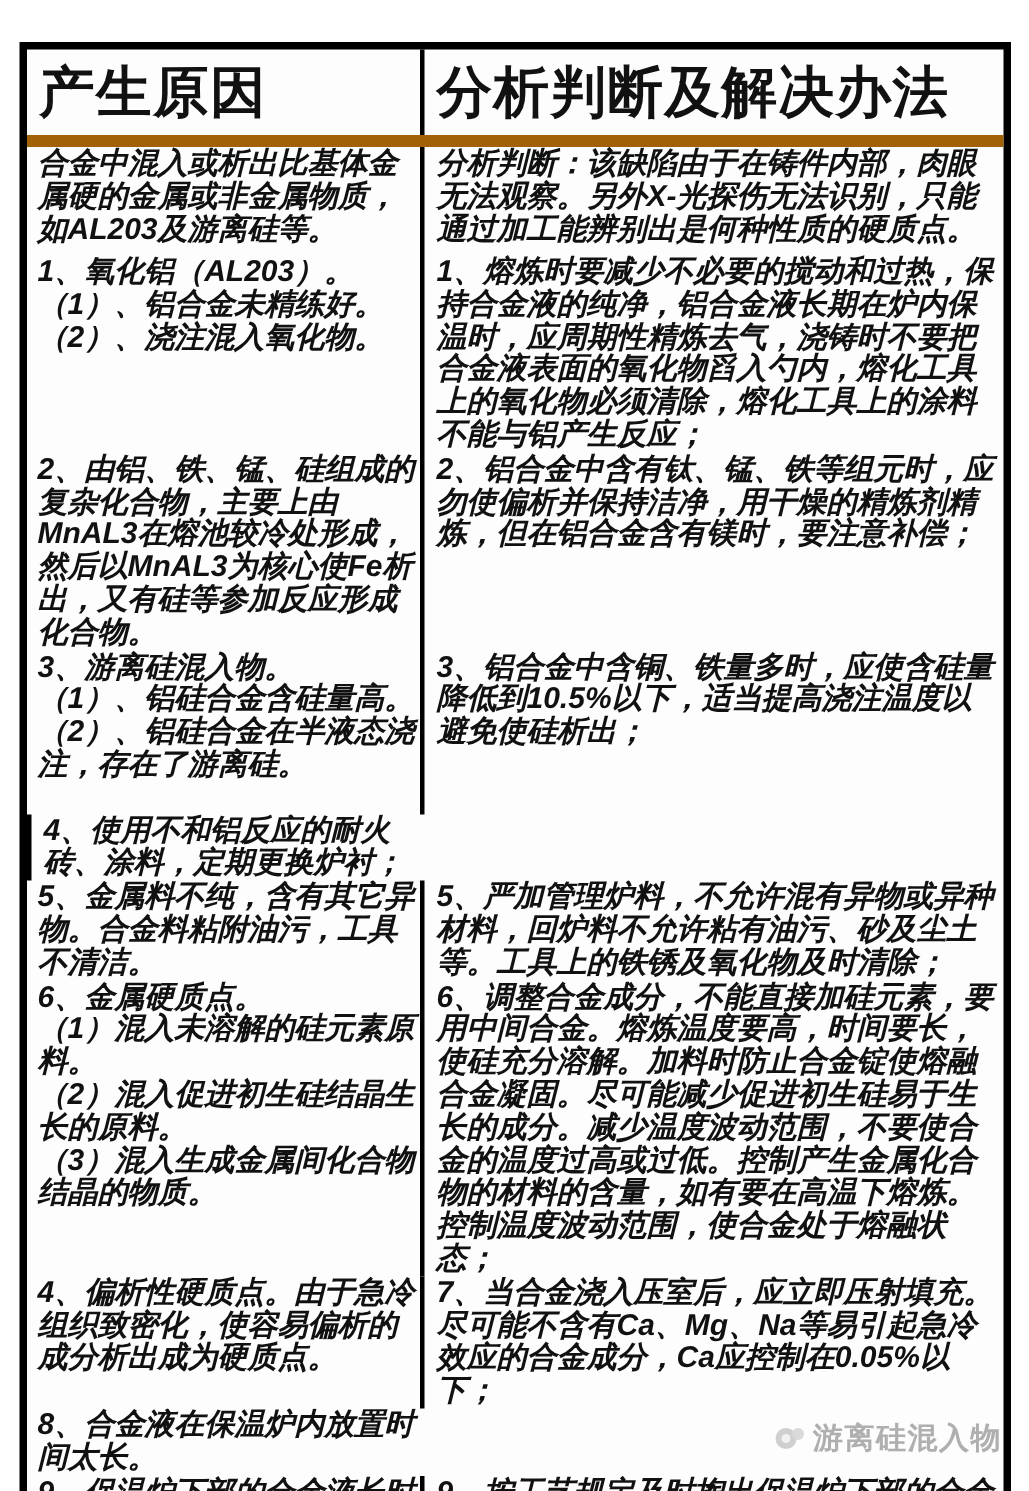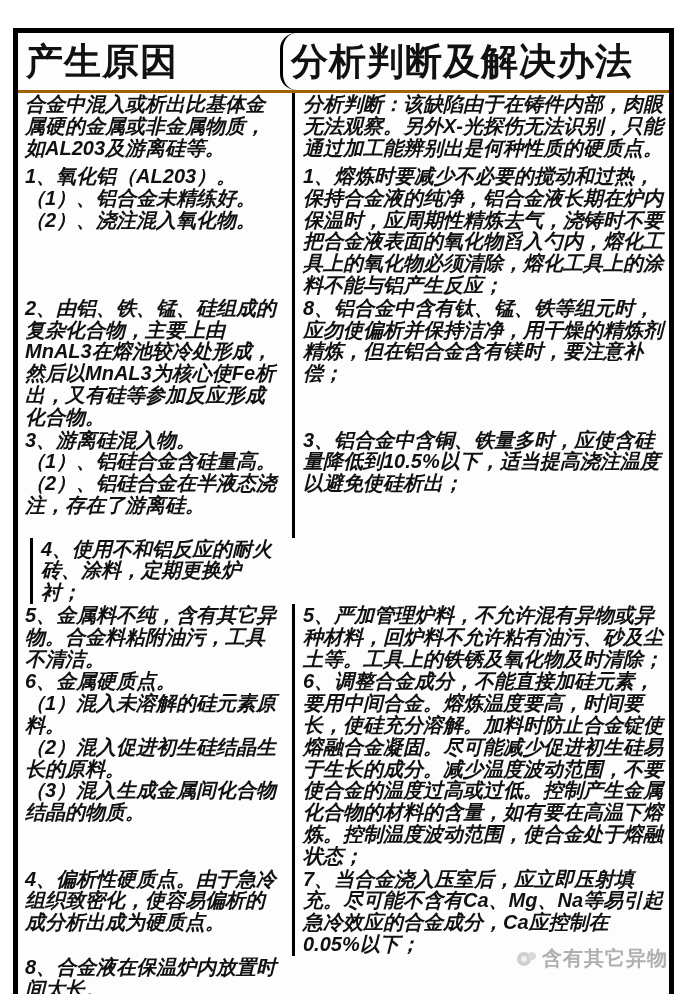--- a/index.html
+++ b/index.html
@@ -22,47 +22,47 @@
     width: 661px;
     box-sizing: border-box;
     border: 5px solid #000000;
     background: #fdfdfd;
     color: #111111;
     font-weight: bold;
   }
   .thead {
     display: grid;
     grid-template-columns: 262px 1fr;
-    border-bottom: 3px solid #a16207;
+    border-bottom: 8px solid #a16207;
   }
   .th {
     box-sizing: border-box;
     padding: 7px 6px 6px 8px;
     font-size: 37px;
     line-height: 44px;
     letter-spacing: 1px;
     white-space: nowrap;
     overflow: hidden;
   }
-  .th.right { border-left: 3px solid #000000; border-radius: 16px; }
+  .th.right { border-left: 3px solid #000000; }
   .row {
     display: grid;
     grid-template-columns: 262px 1fr;
   }
   .cell {
     box-sizing: border-box;
     font-size: 20px;
     line-height: 21.8px;
     white-space: pre-line;
     overflow: hidden;
     letter-spacing: 0;
     font-style: italic;
   }
   .cell.left  { padding: 1px 3px 0 7px; }
-  .cell.right { padding: 1px 5px 0 8px; border-left: 3px solid #000000; margin-left: 12px; }
+  .cell.right { padding: 1px 5px 0 8px; border-left: 3px solid #000000; }
   .watermark {
     position: absolute;
     right: 18px;
     bottom: 22px;
     display: flex;
     align-items: center;
     gap: 4px;
     z-index: 5;
     color: rgba(168,168,168,0.92);
     font-size: 20px;
@@ -91,21 +91,21 @@
 
     <div class="row" style="min-height:124px">
       <div class="cell left">1、氧化铝（AL203）。
 （1）、铝合金未精练好。
 （2）、浇注混入氧化物。</div>
       <div class="cell right">1、熔炼时要减少不必要的搅动和过热，保持合金液的纯净，铝合金液长期在炉内保温时，应周期性精炼去气，浇铸时不要把合金液表面的氧化物舀入勺内，熔化工具上的氧化物必须清除，熔化工具上的涂料不能与铝产生反应；</div>
     </div>
 
     <div class="row" style="min-height:131px">
       <div class="cell left">2、由铝、铁、锰、硅组成的复杂化合物，主要上由MnAL3在熔池较冷处形成，然后以MnAL3为核心使Fe析出，又有硅等参加反应形成化合物。</div>
-      <div class="cell right">8、铝合金中含有钛、锰、铁等组元时，应勿使偏析并保持洁净，用干燥的精炼剂精炼，但在铝合金含有镁时，要注意补偿；</div>
+      <div class="cell right">2、铝合金中含有钛、锰、铁等组元时，应勿使偏析并保持洁净，用干燥的精炼剂精炼，但在铝合金含有镁时，要注意补偿；</div>
     </div>
 
     <div class="row" style="min-height:109px">
       <div class="cell left">3、游离硅混入物。
 （1）、铝硅合金含硅量高。
 （2）、铝硅合金在半液态浇注，存在了游离硅。</div>
       <div class="cell right">3、铝合金中含铜、铁量多时，应使含硅量降低到10.5%以下，适当提高浇注温度以避免使硅析出；</div>
     </div>
 
     <div class="row" style="min-height:44px">
@@ -142,16 +142,16 @@
   </div>
 
   <div class="watermark">
     <span>
       <svg width="22" height="18" viewBox="0 0 22 18">
         <circle cx="8" cy="9" r="7" fill="#c7c7c7"></circle>
         <circle cx="16" cy="6" r="4" fill="#d4d4d4"></circle>
         <circle cx="8" cy="9" r="3" fill="#efefef"></circle>
       </svg>
     </span>
-    <span>含有其它异物</span>
+    <span>游离硅混入物</span>
   </div>
 
 </div>
 
 </body></html>

